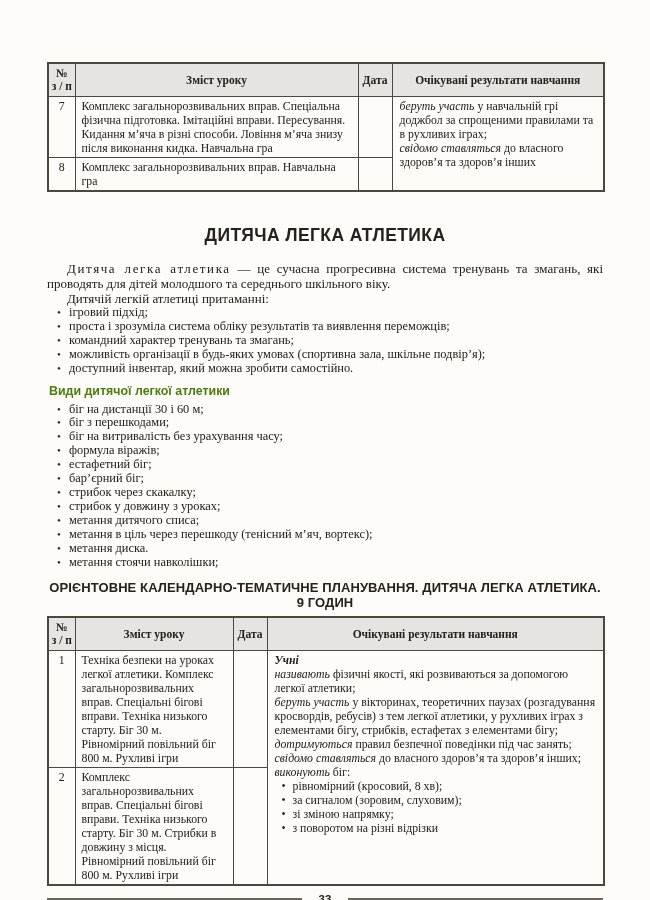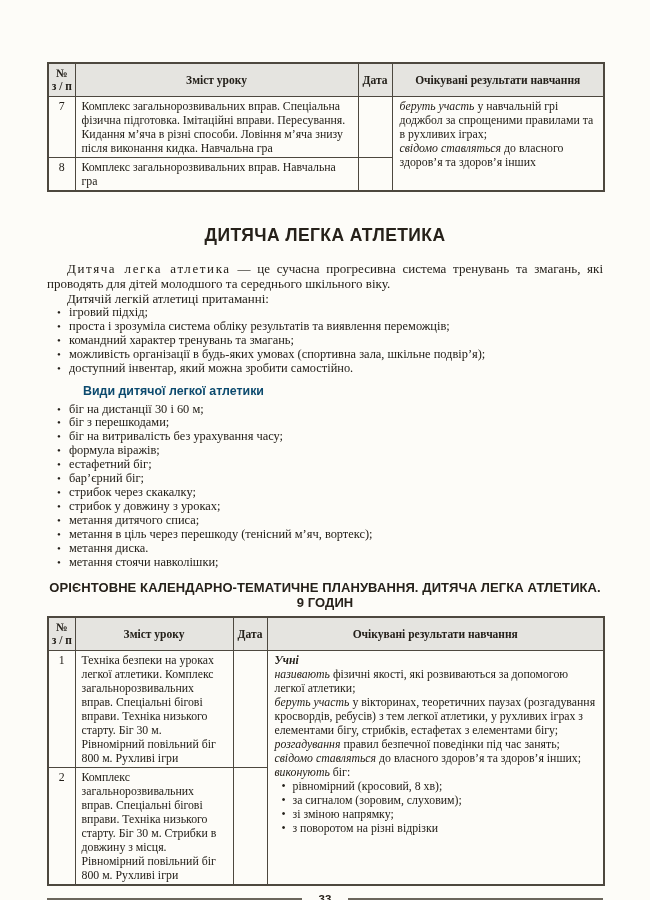--- a/index.html
+++ b/index.html
@@ -52,22 +52,22 @@
     font-size: 17.5px;
     letter-spacing: 0.4px;
     text-align: center;
     margin: 33px 0 15px 0;
     color: #26211a;
   }
   h2.types-title {
     font-family: "Liberation Sans", sans-serif;
     font-weight: bold;
     font-size: 12.4px;
-    margin: 8px 0 5px 36px;
-    color: #0c4a6e;
+    margin: 8px 0 5px 2px;
+    color: #4d7c0f;
   }
   h3.planning-title {
     font-family: "Liberation Sans", sans-serif;
     font-weight: bold;
     font-size: 13px;
     letter-spacing: 0.1px;
     text-align: center;
     margin: 11px 0 6px 0;
     color: #26211a;
   }
@@ -200,21 +200,21 @@
     </thead>
     <tbody>
       <tr>
         <td class="td-num">1</td>
         <td class="td-content">Техніка безпеки на уроках легкої атлетики. Комплекс загальнорозвивальних вправ. Спеціальні бігові вправи. Техніка низького старту. Біг 30 м. Рівномірний повільний біг 800 м. Рухливі ігри</td>
         <td class="td-date"></td>
         <td class="td-results" rowspan="2">
           <p class="res-heading">Учні</p>
           <p><span class="res-lead">називають</span><span>фізичні якості, які розвиваються за допомогою легкої атлетики;</span></p>
           <p><span class="res-lead">беруть участь</span><span>у вікторинах, теоретичних паузах (розгадування кросвордів, ребусів) з тем легкої атлетики, у рухливих іграх з елементами бігу, стрибків, естафетах з елементами бігу;</span></p>
-          <p><span class="res-lead">розгадування</span><span>правил безпечної поведінки під час занять;</span></p>
+          <p><span class="res-lead">дотримуються</span><span>правил безпечної поведінки під час занять;</span></p>
           <p><span class="res-lead">свідомо ставляться</span><span>до власного здоров’я та здоров’я інших;</span></p>
           <p><span class="res-lead">виконують</span><span>біг:</span></p>
           <ul class="mini-bullets">
             <li>рівномірний (кросовий, 8 хв);</li>
             <li>за сигналом (зоровим, слуховим);</li>
             <li>зі зміною напрямку;</li>
             <li>з поворотом на різні відрізки</li>
           </ul>
         </td>
       </tr>

